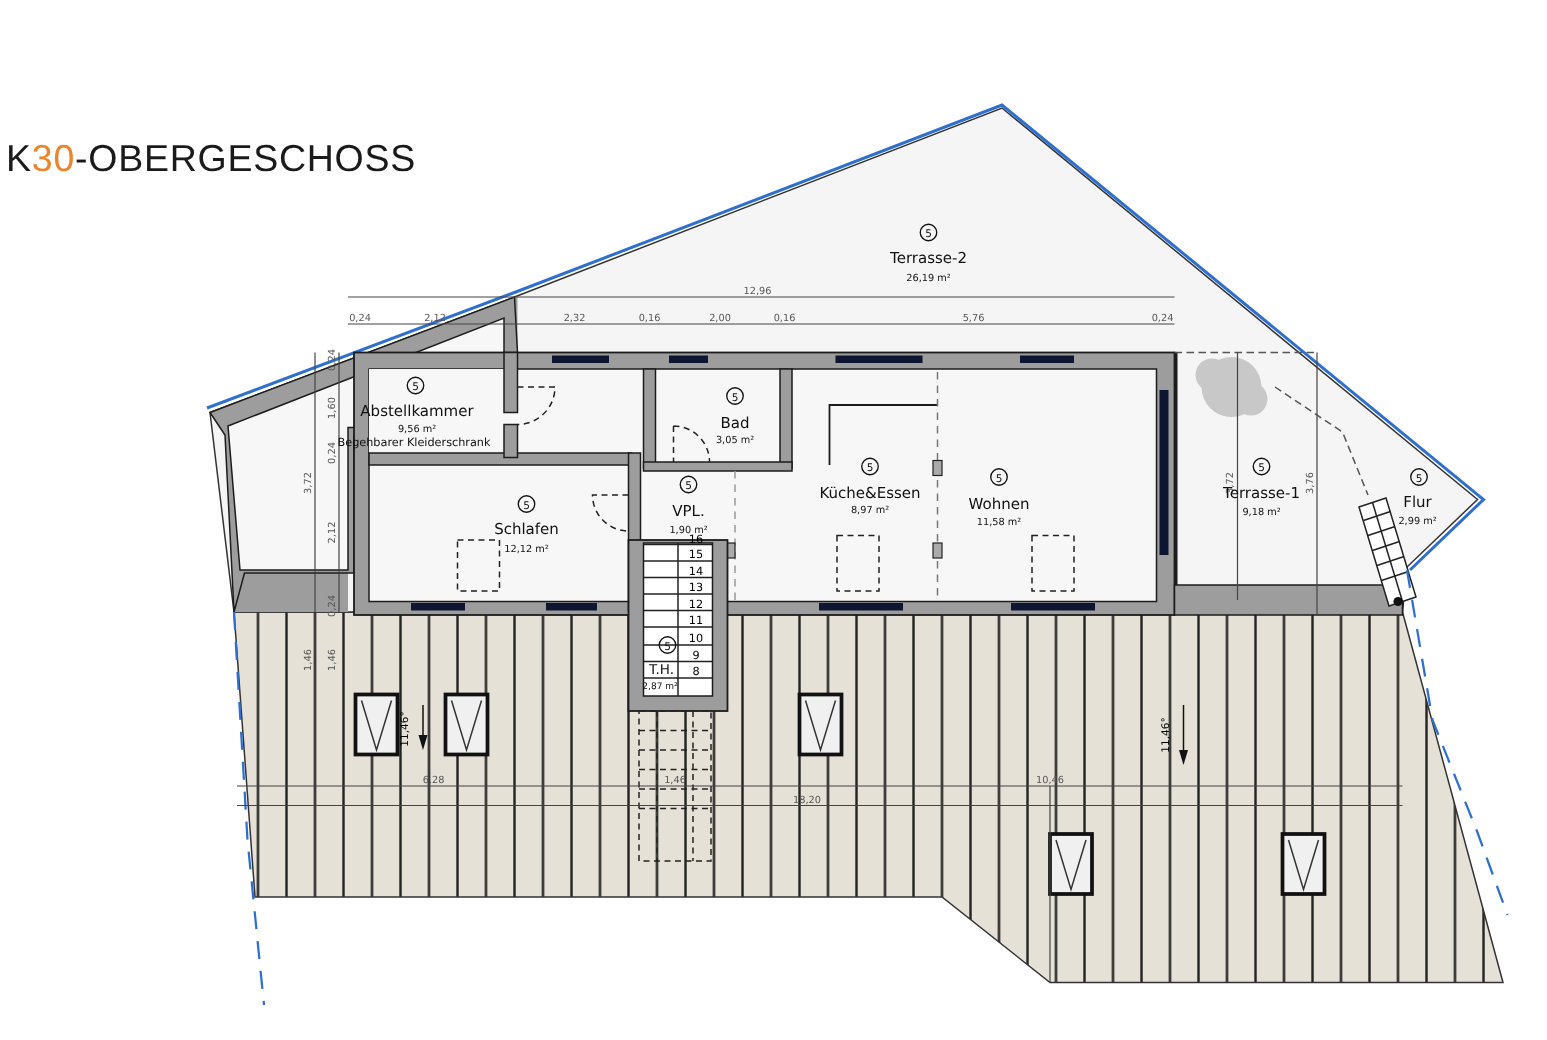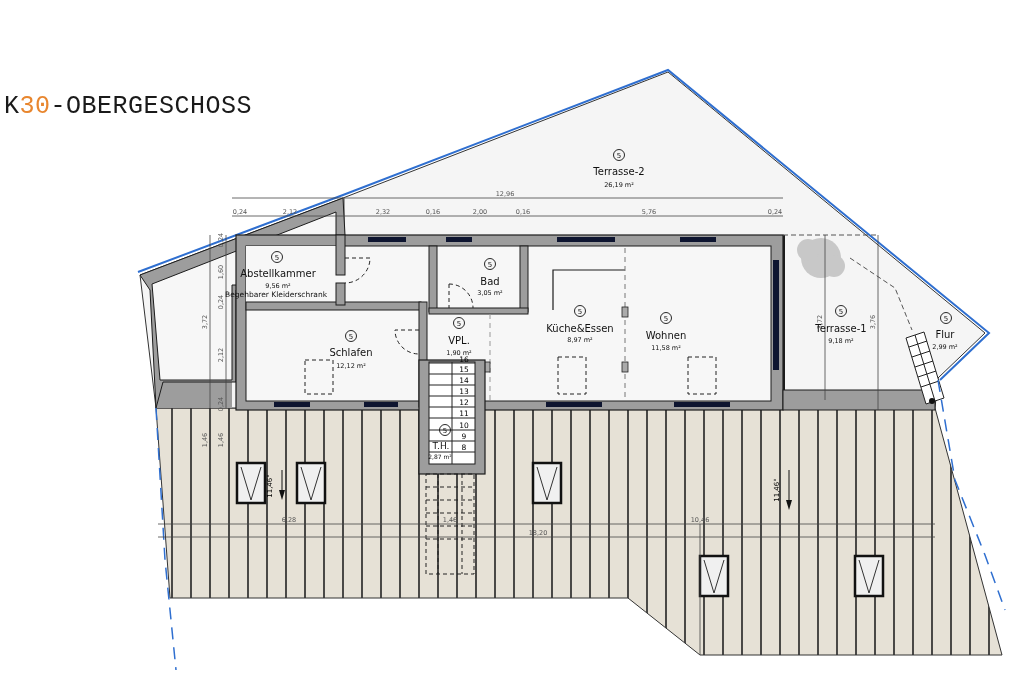--- a/index.html
+++ b/index.html
@@ -1,18 +1,18 @@
 <!DOCTYPE html>
 <html><head>
 <meta charset="utf-8">
 <style>
   html, body { margin: 0; padding: 0; background: #ffffff; }
   body { width: 1031px; height: 693px; position: relative; overflow: hidden;
          font-family: "DejaVu Sans", sans-serif; }
-  #title { position: absolute; left: 4px; top: 92px; font-family: Liberation Mono, monospace;
+  #title { position: absolute; left: 4px; top: 92px; font-family: Liberation Sans, sans-serif;
            font-size: 25px; letter-spacing: 0.5px; color: #1a1a1a; white-space: nowrap; }
   #title .accent { color: #e8862e; }
   svg text { font-family: "DejaVu Sans", sans-serif; }
 </style>
 </head>
 <body>
 
 <div id="title"><span>K</span><span class="accent">30</span><span>-</span><span>OBERGESCHOSS</span></div>
 
 <svg width="1031" height="693" viewBox="0 0 1031 693" style="position:absolute;left:0;top:0">

